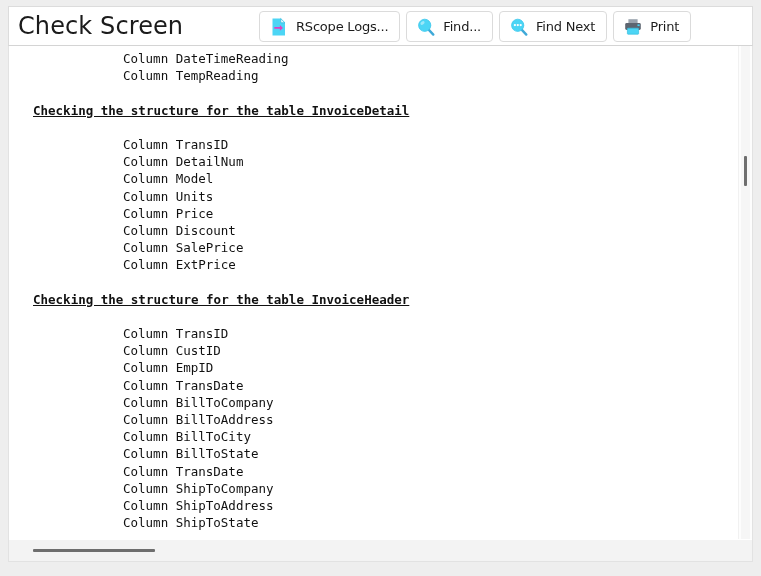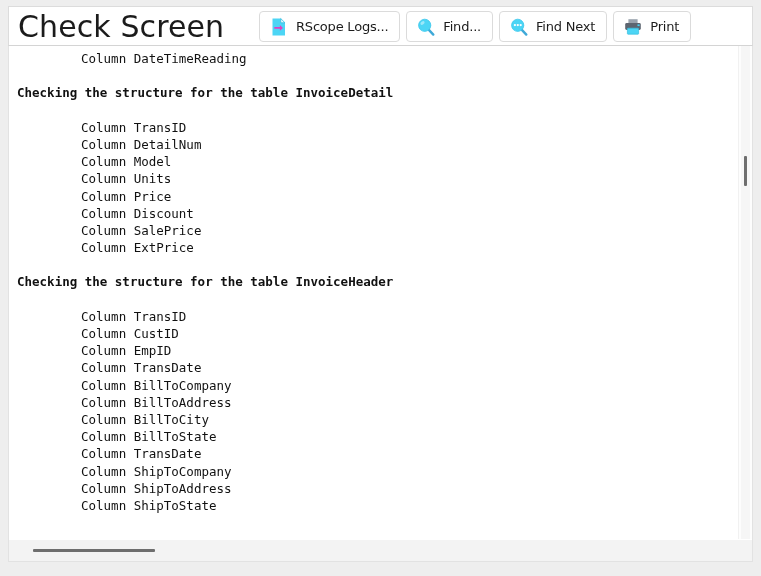--- a/index.html
+++ b/index.html
@@ -29,21 +29,21 @@
     height: 40px;
     background: #ffffff;
     border: 1px solid #dcdcdc;
     border-bottom: 1px solid #d4d4d4;
     box-sizing: border-box;
     display: flex;
     align-items: center;
   }
 
   #page-title {
-    font-size: 30px;
+    font-size: 24px;
     font-weight: 400;
     color: #1b1b1b;
     letter-spacing: 0.1px;
     margin-left: 9px;
     white-space: nowrap;
     font-family: "DejaVu Sans", sans-serif;
   }
 
   #toolbar-buttons {
     position: absolute;
@@ -106,22 +106,22 @@
   }
 
   .log-line {
     font-family: "DejaVu Sans Mono", "Liberation Mono", monospace;
     font-size: 12.5px;
     line-height: 17.2px;
     color: #111111;
     white-space: pre;
     height: 17.2px;
   }
-  .log-line.indent { padding-left: 72px; }
-  .log-line.header-line { padding-left: 8px; font-weight: 600; }
+  .log-line.indent { padding-left: 72px; margin-left: 42px; }
+  .log-line.header-line { padding-left: 24px; font-weight: 600; text-decoration: underline; }
   .log-line.blank { color: transparent; }
 
   
   #vertical-scrollbar {
     position: absolute;
     top: 0;
     right: 0;
     width: 14px;
     bottom: 22px;
     background: #fdfdfd;
@@ -229,20 +229,21 @@
         <span class="tb-label">Print</span>
       </div>
 
     </div>
   </div>
 
   <div id="content-pane">
 
     <div id="log-text">
         <div class="log-line indent">Column DateTimeReading</div>
+        <div class="log-line indent">Column TempReading</div>
         <div class="log-line blank">&nbsp;</div>
         <div class="log-line header-line">Checking the structure for the table InvoiceDetail</div>
         <div class="log-line blank">&nbsp;</div>
         <div class="log-line indent">Column TransID</div>
         <div class="log-line indent">Column DetailNum</div>
         <div class="log-line indent">Column Model</div>
         <div class="log-line indent">Column Units</div>
         <div class="log-line indent">Column Price</div>
         <div class="log-line indent">Column Discount</div>
         <div class="log-line indent">Column SalePrice</div>

